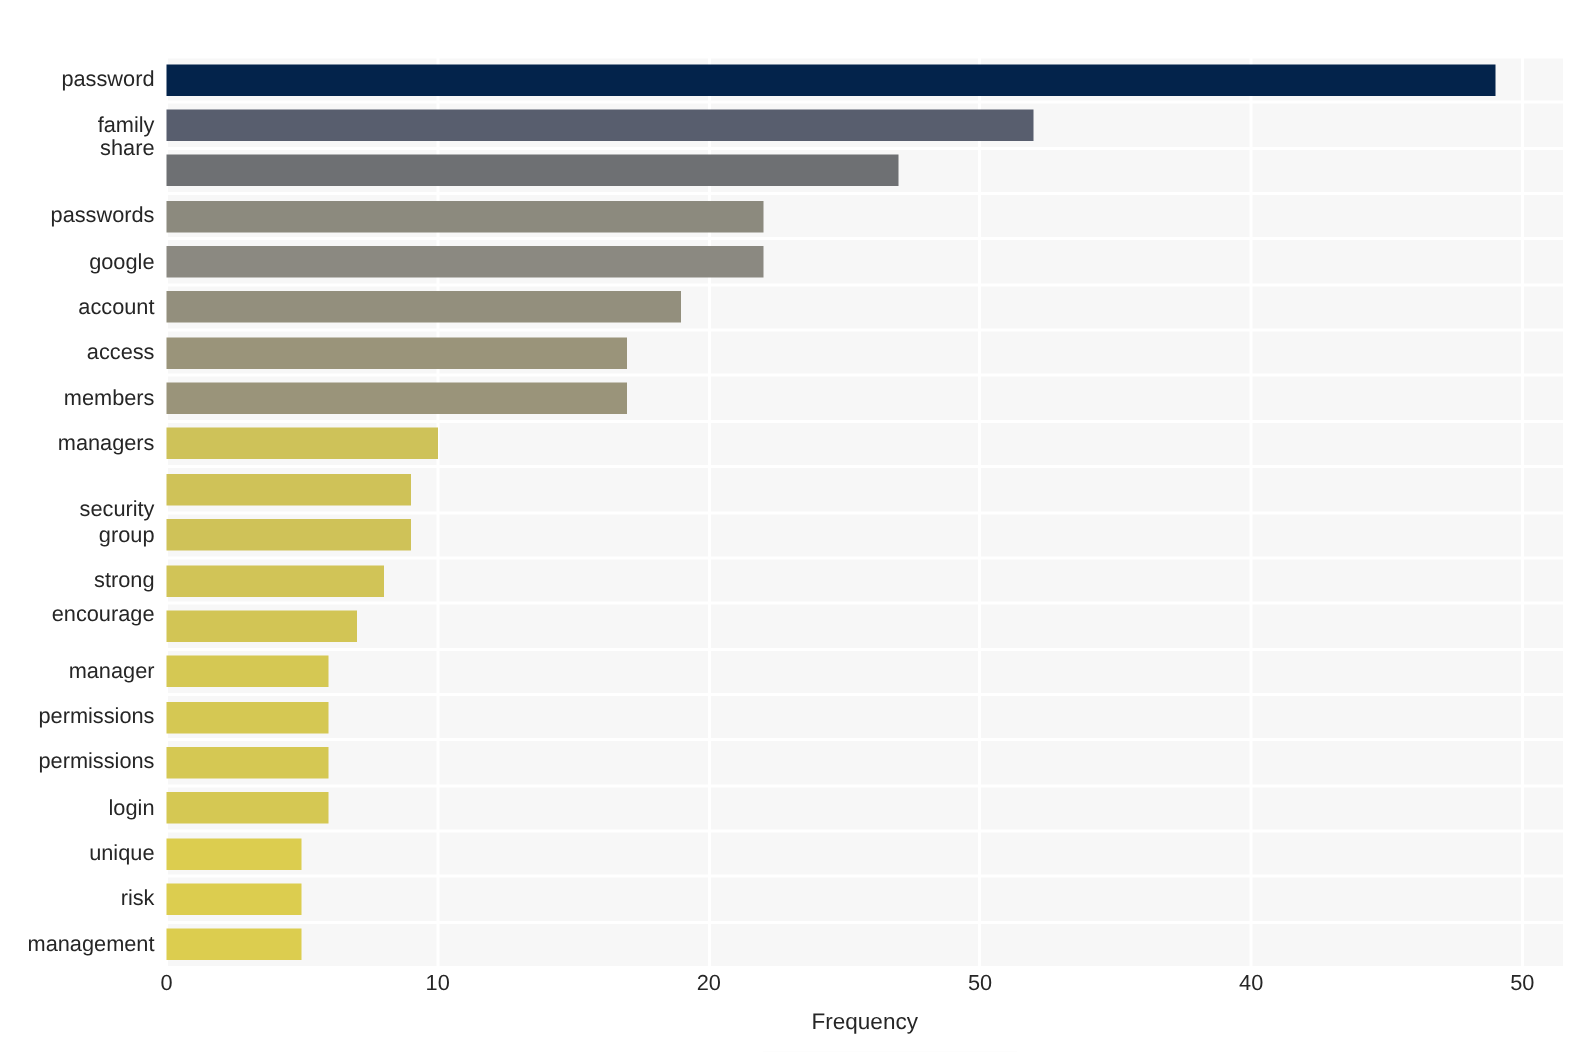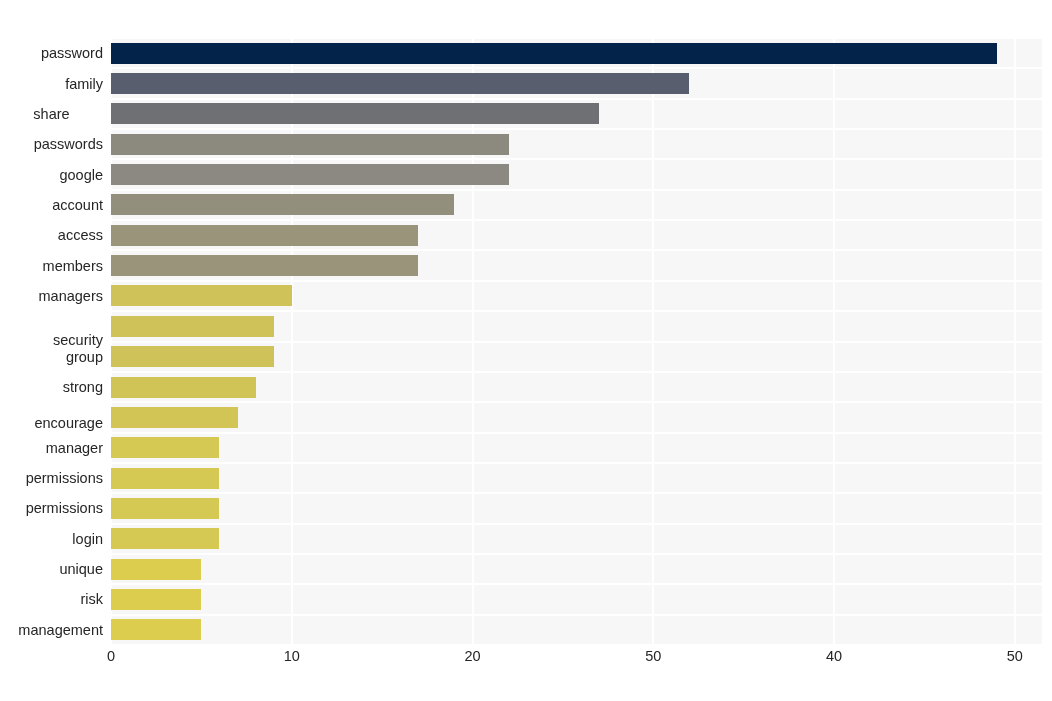--- a/index.html
+++ b/index.html
@@ -151,43 +151,44 @@
       <div class="bar" title="permissions: 6" style="left: 0px; width: 108.466px; top: 459.925px; background: rgb(213, 200, 83);"></div>
       <div class="bar" title="login: 6" style="left: 0px; width: 108.466px; top: 490.275px; background: rgb(213, 200, 83);"></div>
       <div class="bar" title="unique: 5" style="left: 0px; width: 90.3883px; top: 520.625px; background: rgb(220, 205, 79);"></div>
       <div class="bar" title="risk: 5" style="left: 0px; width: 90.3883px; top: 550.975px; background: rgb(220, 205, 79);"></div>
       <div class="bar" title="management: 5" style="left: 0px; width: 90.3883px; top: 581.325px; background: rgb(220, 205, 79);"></div>
     </div>
 
   <div id="y-axis-labels">
       <div class="ytick" style="top: 7.175px;">password</div>
       <div class="ytick" style="top: 37.525px;">family</div>
-      <div class="ytick" style="top: 68px; text-align: center;">share</div>
+      <div class="ytick" style="top: 53px;">share</div>
       <div class="ytick" style="top: 98.225px;">passwords</div>
       <div class="ytick" style="top: 128.575px;">google</div>
       <div class="ytick" style="top: 158.925px;">account</div>
       <div class="ytick" style="top: 189.275px;">access</div>
       <div class="ytick" style="top: 219.625px;">members</div>
       <div class="ytick" style="top: 249.975px; padding-left: 26px;">managers</div>
       <div class="ytick" style="top: 294px; padding-left: 28px;">security</div>
       <div class="ytick" style="top: 310.675px;">group</div>
       <div class="ytick" style="top: 341.025px;">strong</div>
-      <div class="ytick" style="top: 377px;">encourage</div>
+      <div class="ytick" style="top: 364px;">encourage</div>
       <div class="ytick" style="top: 401.725px;">manager</div>
       <div class="ytick" style="top: 432.075px;">permissions</div>
       <div class="ytick" style="top: 462.425px;">permissions</div>
       <div class="ytick" style="top: 492.775px;">login</div>
       <div class="ytick" style="top: 523.125px; padding-left: 24px;">unique</div>
       <div class="ytick" style="top: 553.475px;">risk</div>
       <div class="ytick" style="top: 583.825px;">management</div>
     </div>
 
   <div id="x-axis-labels">
       <div class="xtick" style="left: 111px;">0</div>
       <div class="xtick" style="left: 291.777px;">10</div>
       <div class="xtick" style="left: 472.553px;">20</div>
       <div class="xtick" style="left: 653.33px;">50</div>
       <div class="xtick" style="left: 834.107px;">40</div>
       <div class="xtick" style="left: 1014.88px;">50</div>
     </div>
 
+  <div id="x-axis-title">Frequency</div>
 
 </div>
 
 </body></html>

